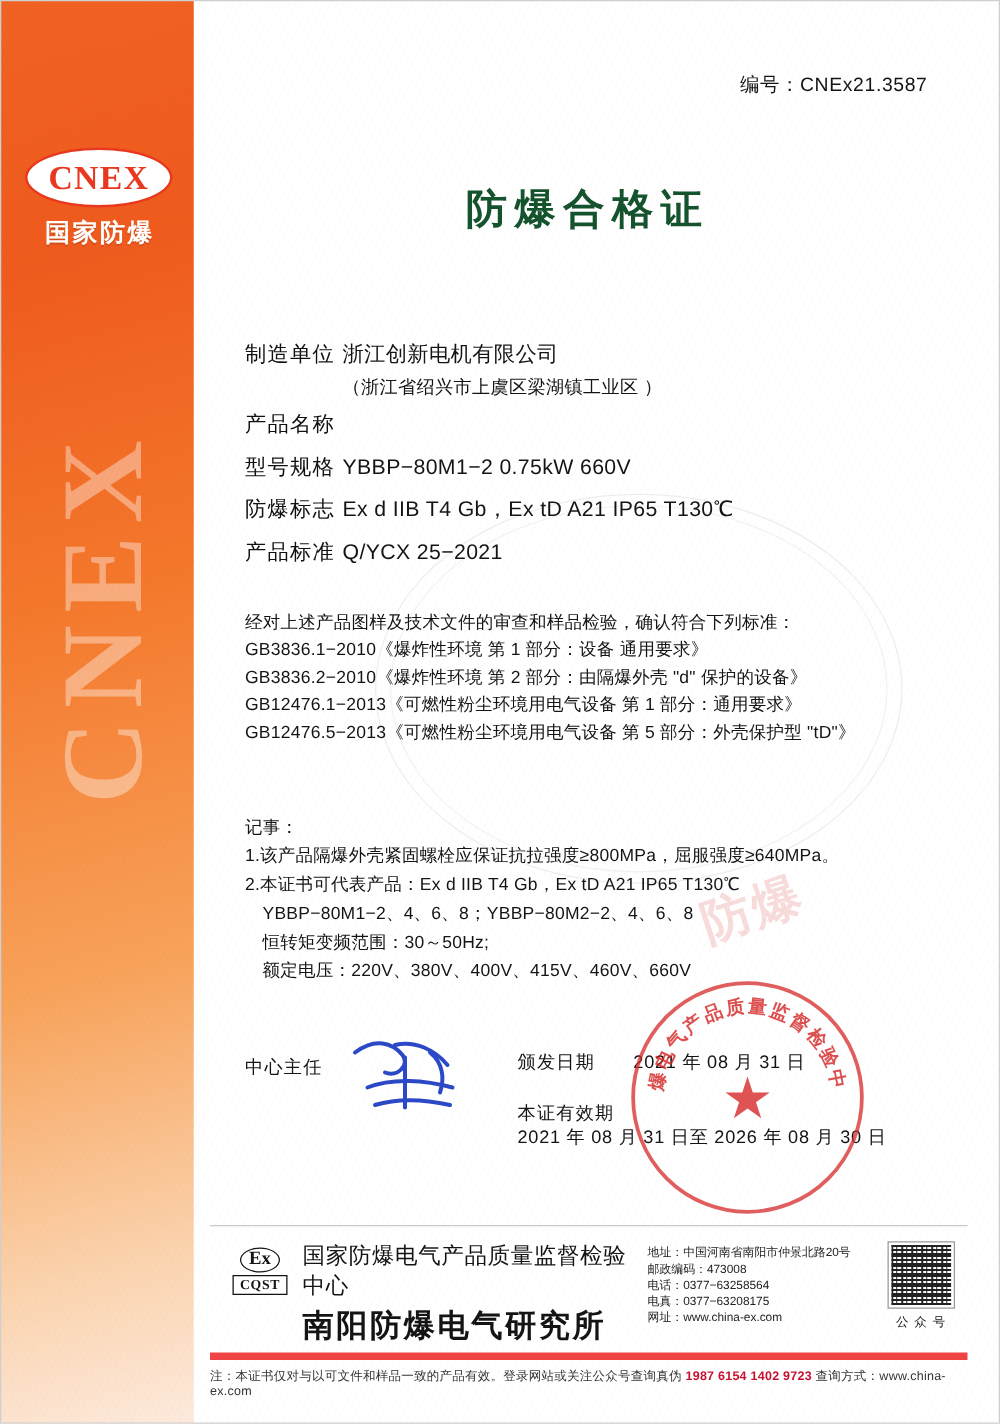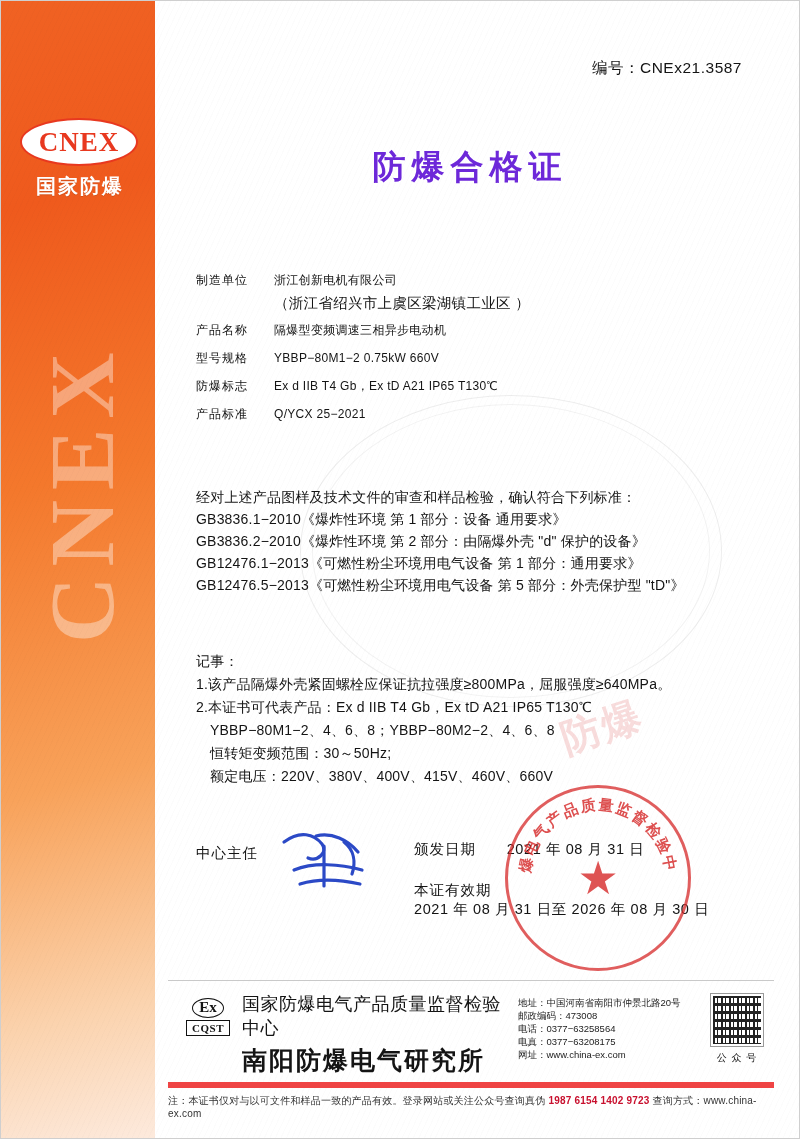--- a/index.html
+++ b/index.html
@@ -122,35 +122,35 @@
   .doc-title {
     position: absolute;
     left: 180px;
     right: 40px;
     top: 145px;
     text-align: center;
     font-family: "DejaVu Sans", sans-serif;
     font-size: 33px;
     font-weight: bold;
     letter-spacing: 6px;
-    color: #6d28d9;
+    color: #14532d;
   }
 
   
   .fields {
     position: absolute;
     left: 196px;
     top: 272px;
     width: 560px;
   }
   .field-row {
     display: flex;
     align-items: baseline;
     margin-bottom: 11px;
-    font-size: 12px;
+    font-size: 17px;
   }
   .field-label {
     width: 78px;
     flex: 0 0 78px;
     letter-spacing: 1px;
     color: #111;
   }
   .field-value {
     flex: 1;
     letter-spacing: 0.3px;
@@ -375,21 +375,20 @@
 
   <div class="fields">
     <div class="field-row">
       <div class="field-label">制造单位</div>
       <div class="field-value">浙江创新电机有限公司</div>
     </div>
     <div class="field-sub">（浙江省绍兴市上虞区梁湖镇工业区 ）</div>
 
     <div class="field-row">
       <div class="field-label">产品名称</div>
-      <div class="field-value">隔爆型变频调速三相异步电动机</div>
     </div>
     <div class="field-row">
       <div class="field-label">型号规格</div>
       <div class="field-value">YBBP−80M1−2    0.75kW   660V</div>
     </div>
     <div class="field-row">
       <div class="field-label">防爆标志</div>
       <div class="field-value">Ex d IIB T4 Gb，Ex tD A21 IP65   T130℃</div>
     </div>
     <div class="field-row">

